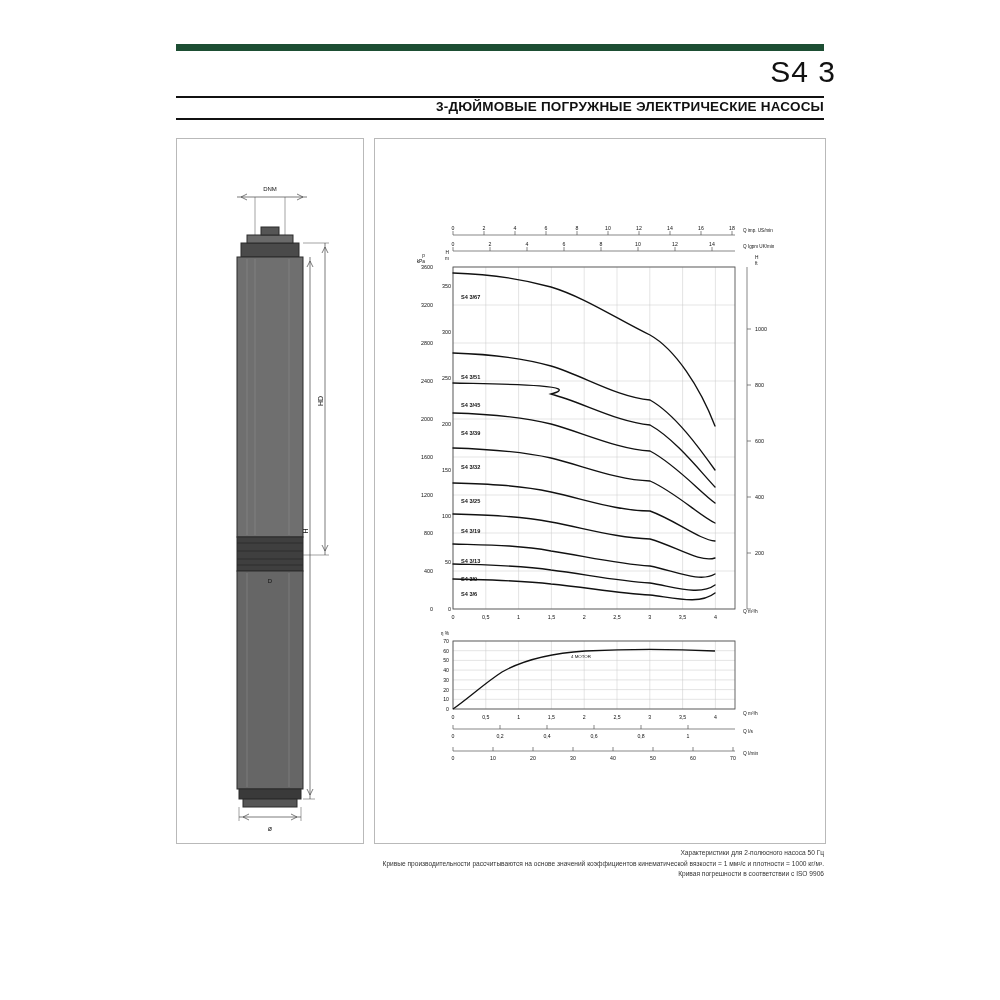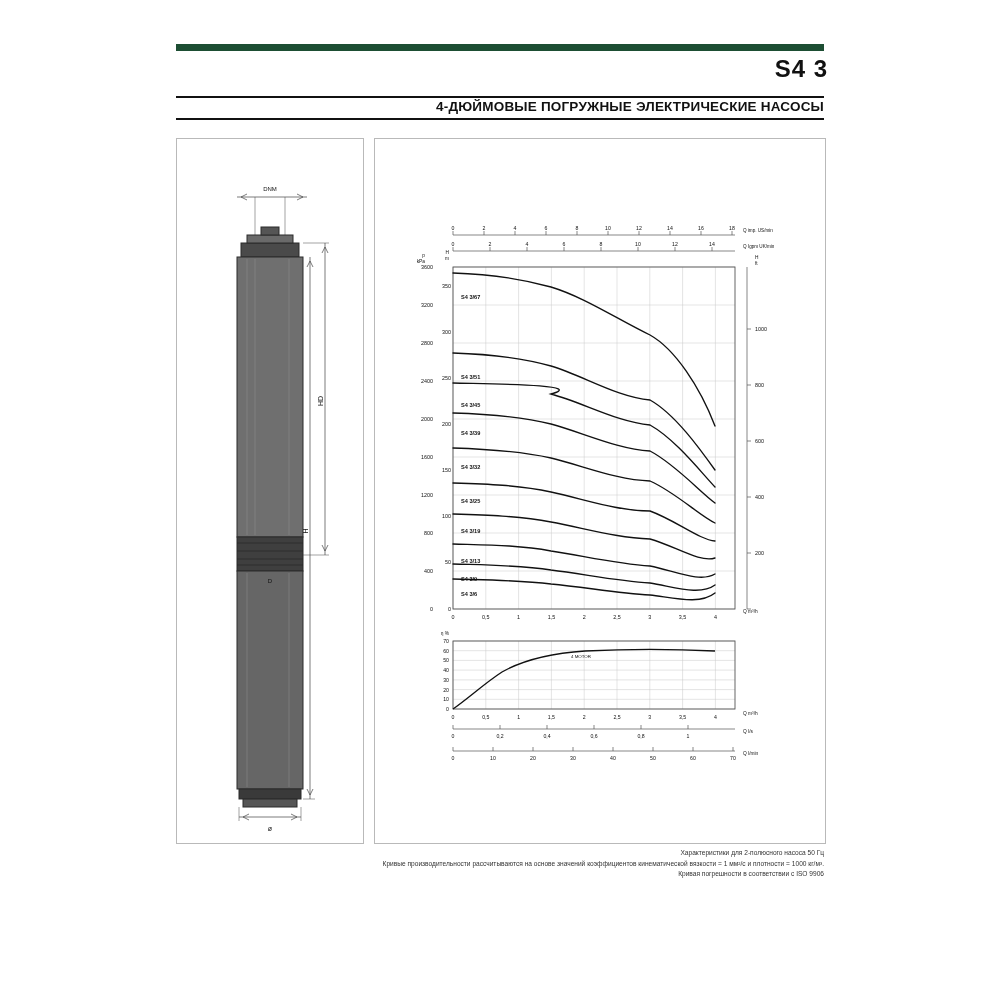--- a/index.html
+++ b/index.html
@@ -1,21 +1,21 @@
 <!DOCTYPE html>
 <html><head>
 <meta charset="utf-8">
 <style>
   html,body{margin:0;padding:0;background:#ffffff;}
   body{width:1000px;height:1000px;font-family:"Liberation Sans",sans-serif;color:#111;}
   .page{position:relative;width:1000px;height:1000px;}
 
   
   .hdr-bar{position:absolute;left:176px;top:44px;width:648px;height:7px;background:#1d4e33;}
-  .hdr-title{position:absolute;right:172px;top:55px;font-size:24px;font-weight:bold;letter-spacing:1px;color:#111;}
+  .hdr-title{position:absolute;right:164px;top:55px;font-size:30px;font-weight:normal;letter-spacing:1px;color:#111;}
   .hdr-rule{position:absolute;left:176px;top:96px;width:648px;height:2px;background:#111;}
   .hdr-sub{position:absolute;right:176px;top:99px;font-size:13.5px;font-weight:bold;color:#111;letter-spacing:.2px;}
   .hdr-rule2{position:absolute;left:176px;top:118px;width:648px;height:2px;background:#111;}
 
   
   .panel{position:absolute;border:1px solid #b9b9b9;background:#fff;}
   .panel-left{left:176px;top:138px;width:186px;height:704px;}
   .panel-right{left:374px;top:138px;width:450px;height:704px;}
 
   
@@ -29,21 +29,21 @@
   svg text{font-family:"Liberation Sans",sans-serif;fill:#111;}
 </style>
 </head>
 <body>
 
 <div class="page">
 
   <div class="hdr-bar"></div>
   <div class="hdr-title">S4 3</div>
   <div class="hdr-rule"></div>
-  <div class="hdr-sub">4-ДЮЙМОВЫЕ ПОГРУЖНЫЕ ЭЛЕКТРИЧЕСКИЕ НАСОСЫ</div>
+  <div class="hdr-sub">3-ДЮЙМОВЫЕ ПОГРУЖНЫЕ ЭЛЕКТРИЧЕСКИЕ НАСОСЫ</div>
   <div class="hdr-rule2"></div>
 
   <div class="panel panel-left">
     <div class="pump-wrap">
       <svg width="186" height="704" viewBox="0 0 186 704">
         <g stroke="#222" fill="none" stroke-width="1">
 
           <line x1="60" y1="58" x2="130" y2="58" stroke="#444" stroke-width=".7"></line>
           <line x1="64" y1="58" x2="70" y2="55" stroke="#444" stroke-width=".7"></line>
           <line x1="64" y1="58" x2="70" y2="61" stroke="#444" stroke-width=".7"></line>

